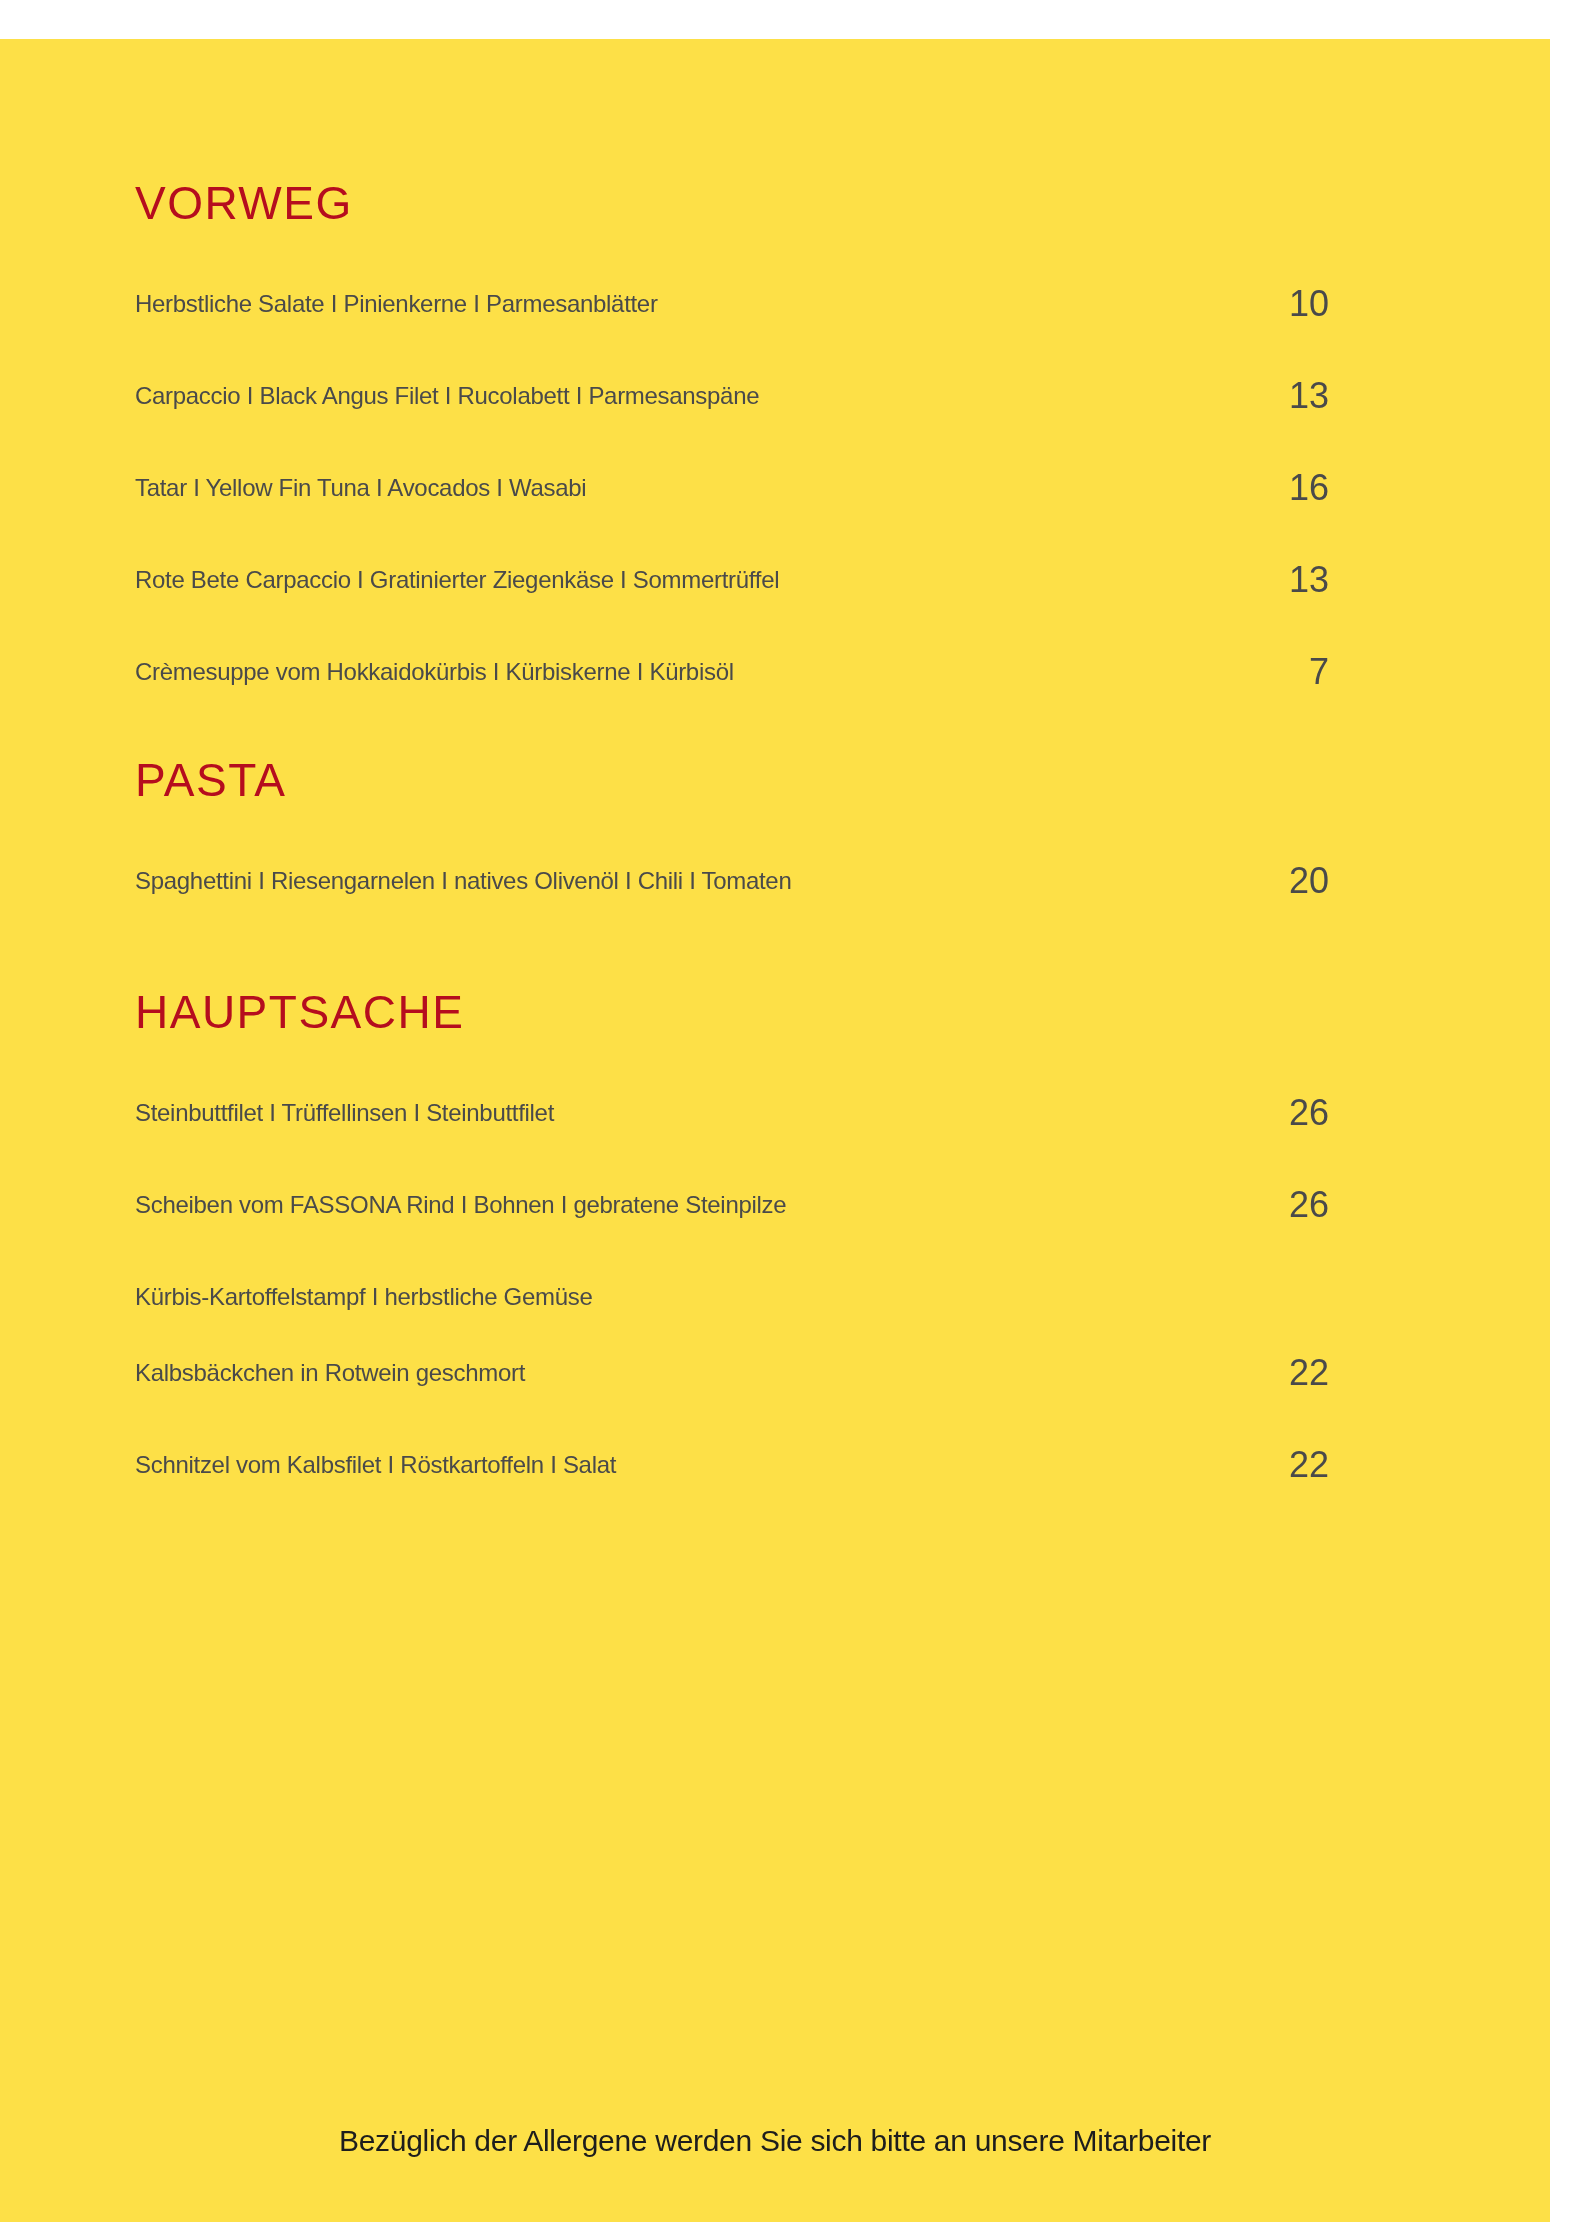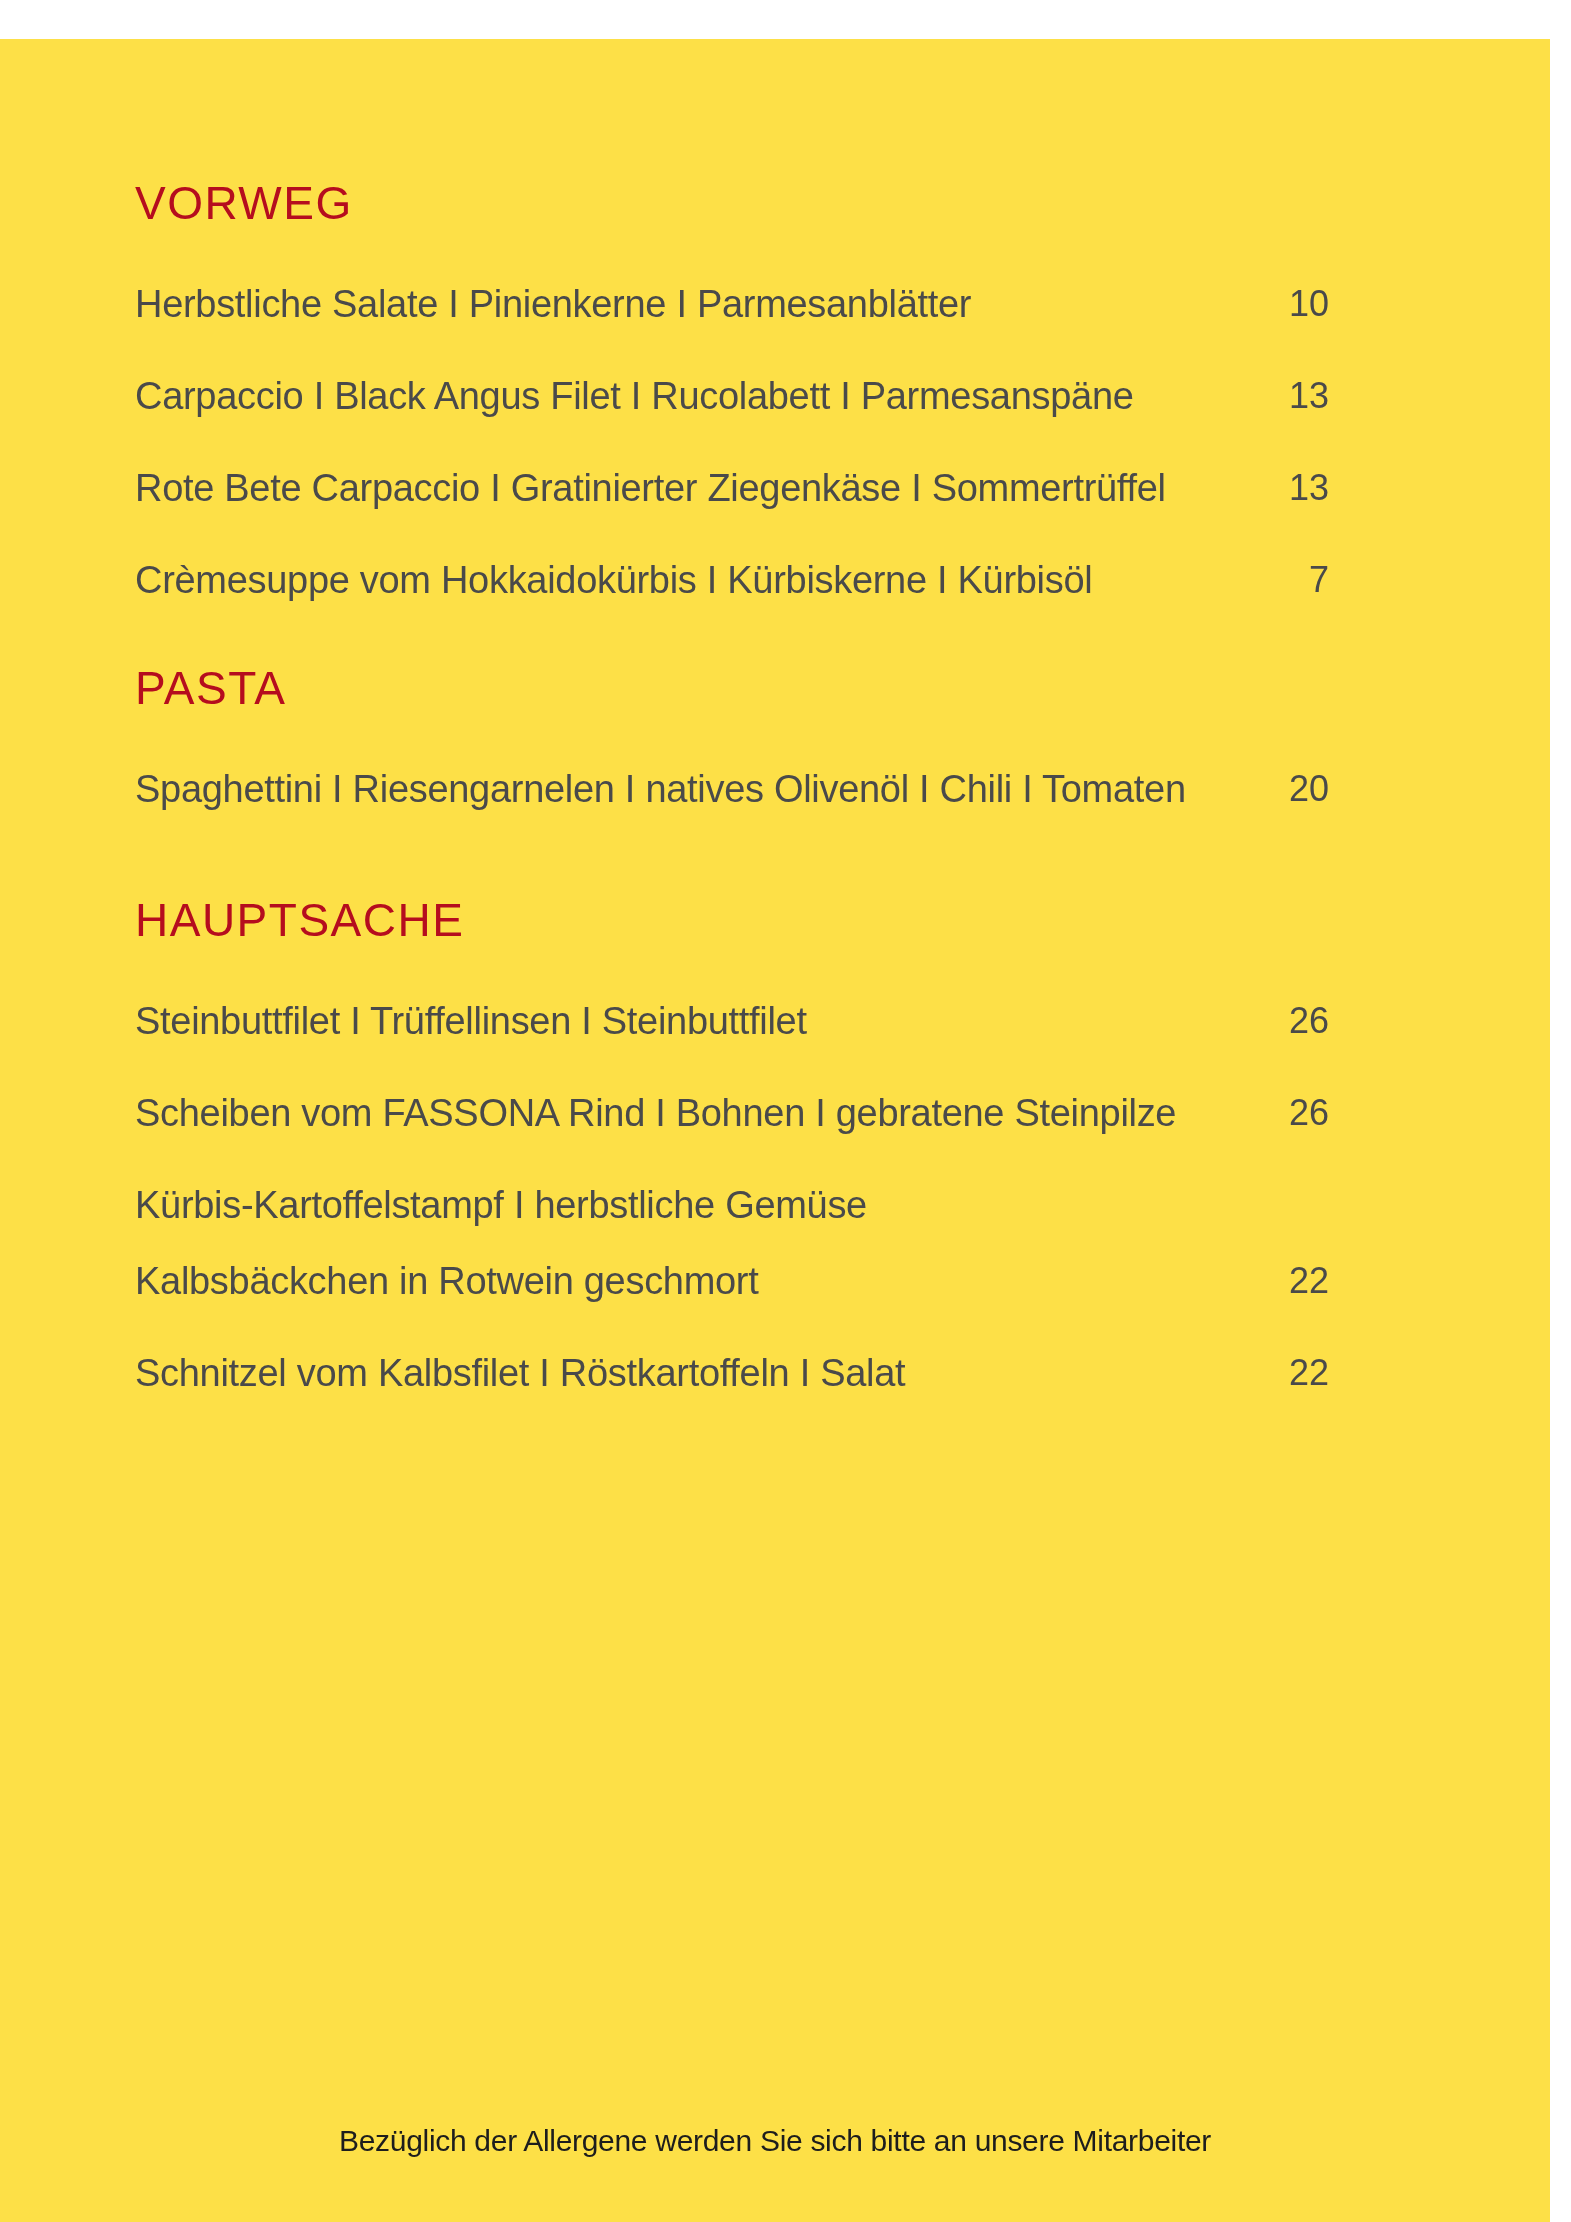--- a/index.html
+++ b/index.html
@@ -32,21 +32,21 @@
     font-weight: 400;
   }
   .menu-item {
     display: flex;
     justify-content: space-between;
     align-items: flex-end;
     margin-bottom: 40px;
   }
   .item-lines { flex: 1 1 auto; min-width: 0; }
   .item-line {
-    font-size: 38px;
+    font-size: 24px;
     line-height: 52px;
     letter-spacing: -0.3px;
     color: #4a4a4a;
     white-space: nowrap;
   }
   .item-line + .item-line { margin-top: 24px; }
   .item-price {
     flex: 0 0 auto;
     font-size: 36px;
     line-height: 52px;
@@ -79,20 +79,26 @@
     <div class="item-lines">
               <div class="item-line">Herbstliche Salate I Pinienkerne I Parmesanblätter</div>
             </div>
     <div class="item-price">10</div>
   </div>
           <div class="menu-item">
     <div class="item-lines">
               <div class="item-line">Carpaccio I Black Angus Filet I Rucolabett I Parmesanspäne</div>
             </div>
     <div class="item-price">13</div>
+  </div>
+          <div class="menu-item">
+    <div class="item-lines">
+              <div class="item-line">Tatar I Yellow Fin Tuna I Avocados I Wasabi</div>
+            </div>
+    <div class="item-price">16</div>
   </div>
           <div class="menu-item">
     <div class="item-lines">
               <div class="item-line">Rote Bete Carpaccio I Gratinierter Ziegenkäse I Sommertrüffel</div>
             </div>
     <div class="item-price">13</div>
   </div>
           <div class="menu-item">
     <div class="item-lines">
               <div class="item-line">Crèmesuppe vom Hokkaidokürbis I Kürbiskerne I Kürbisöl</div>

